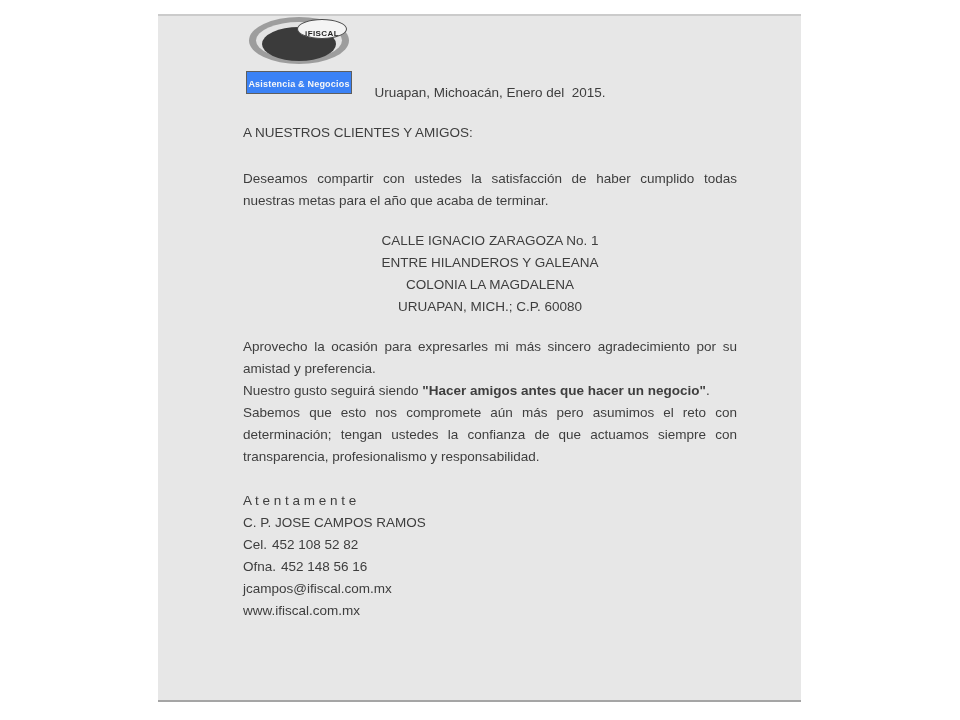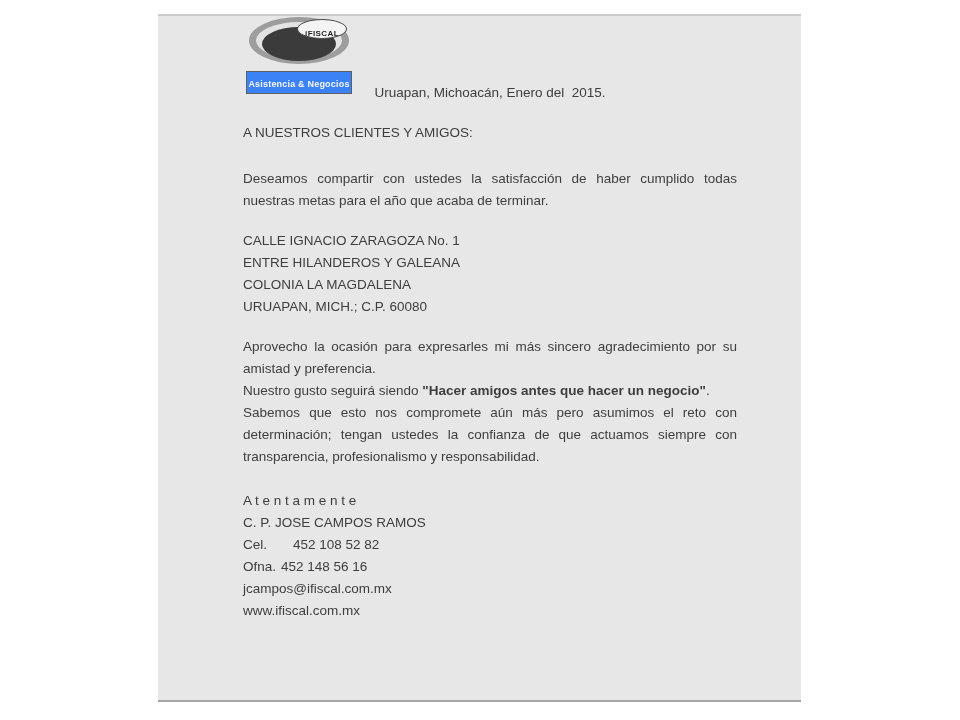--- a/index.html
+++ b/index.html
@@ -111,31 +111,31 @@
   }
   .content p { margin: 0; }
   .dateline {
     text-align: center;
     margin: 0 0 18px 0 !important;
     white-space: pre-wrap;
   }
   .salutation { margin: 0 0 24px 0 !important; }
   .para-metas { margin: 0 0 18px 0 !important; text-align: justify; }
   .para-ubicacion { margin: 0 0 20px 0 !important; text-align: justify; }
-  .address-block { margin: 0 0 18px 0; }
+  .address-block { margin: 0 0 18px 0; text-align: center; }
   .body-group p { text-align: justify; }
   .motto-bold { font-weight: bold; }
   .signature-block { margin-top: 22px; }
   .spell-error {
     text-decoration-style: wavy;
     text-decoration-color: #d83a2e;
     text-decoration-thickness: 1px;
     text-underline-offset: 3px;
   }
-  .cel-number { margin-left: 26px; }
+  .cel-number { margin-left: 5px; }
   .ofna-number { margin-left: 5px; }
 </style>
 </head>
 <body>
 
 <div class="canvas">
   <div class="page">
 
     <div class="logo-wrap">
       <div class="ellipse-outer">

